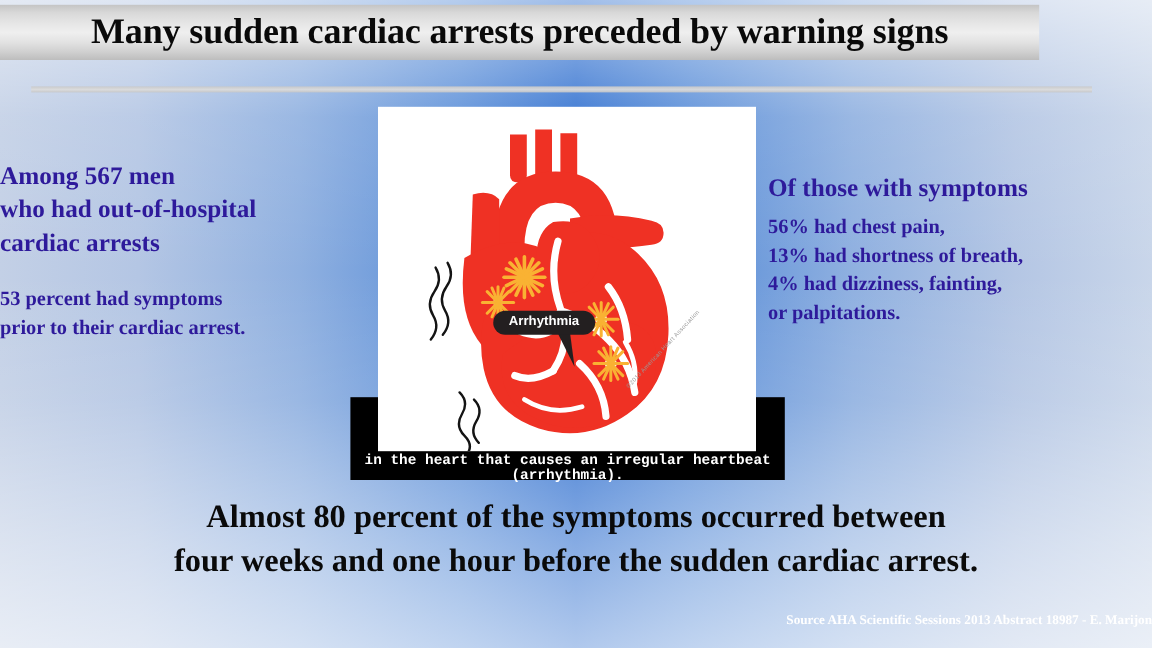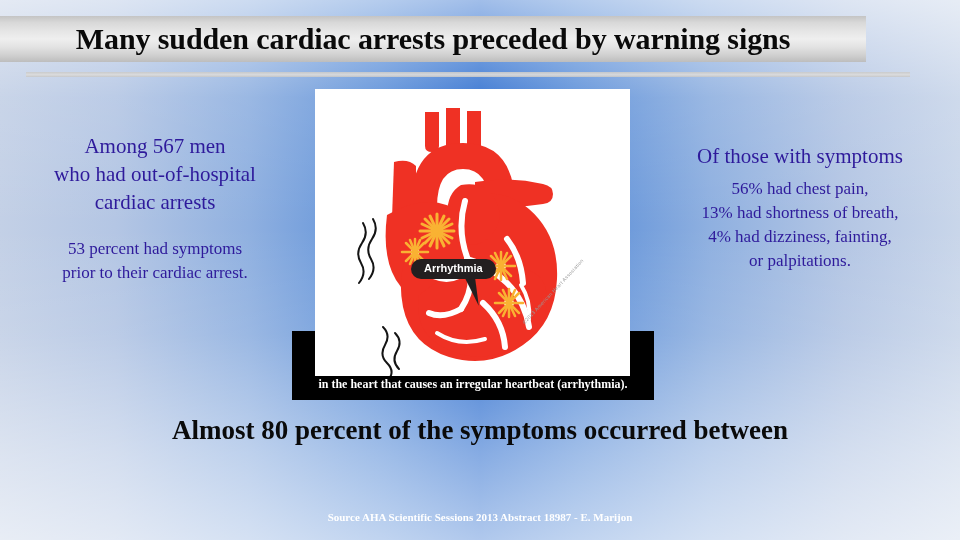--- a/index.html
+++ b/index.html
@@ -35,21 +35,21 @@
         #5a8ed8 60%,
         #8fb0e0 74%,
         #b4c6e4 88%,
         #c9d6ea 100%);
   }
 
   
   #title-bar {
     position: absolute;
     left: 0;
-    top: 16px;
+    top: 4px;
     width: 866px;
     height: 46px;
     background:
       linear-gradient(to bottom,
         #c4c4c4 0%,
         #d8d8d8 14%,
         #e6e6e6 34%,
         #efefef 50%,
         #e2e2e2 68%,
         #cfcfcf 86%,
@@ -74,24 +74,23 @@
     top: 72px;
     width: 884px;
     height: 5px;
     background: linear-gradient(to bottom, #c9c9c9, #dcdcdc 55%, #c6c6c6);
     opacity: 0.92;
   }
 
   
   .side-block {
     position: absolute;
-    text-align: center;
     color: #2e1a9b;
     font-family: "Liberation Serif", serif;
-    font-weight: normal;
+    font-weight: bold;
   }
   #left-block {
     left: 0px;
     top: 133px;
     width: 310px;
   }
   #right-block {
     left: 640px;
     top: 143px;
     width: 320px;
@@ -191,21 +190,21 @@
     font-size: 12px;
     line-height: 1;
     color: #000000;
   }
   #caption-line-2 {
     position: absolute;
     left: 292px;
     top: 378px;
     width: 362px;
     text-align: center;
-    font-family: Liberation Serif, serif;
+    font-family: Liberation Mono, monospace;
     font-weight: bold;
     font-size: 12px;
     line-height: 1;
     color: #ffffff;
   }
 
   
   #bottom-headline {
     position: absolute;
     left: 0;
@@ -219,21 +218,21 @@
     color: #0a0a0a;
   }
   #bottom-headline .ln { display: block; }
 
   
   #source-line {
     position: absolute;
     left: 0;
     top: 512px;
     width: 960px;
-    text-align: center;
+    text-align: right;
     font-family: "Liberation Serif", serif;
     font-weight: bold;
     font-size: 11px;
     line-height: 1;
     color: #ffffff;
   }
 </style>
 </head>
 <body>
 
@@ -365,17 +364,18 @@
 
     <div id="arrhythmia-tail"></div>
     <div id="arrhythmia-callout">Arrhythmia</div>
     <div id="watermark">©2013 American Heart Association</div>
   </div>
 
   <div id="caption-line-2">in the heart that causes an irregular heartbeat (arrhythmia).</div>
 
   <div id="bottom-headline">
     <span class="ln">Almost 80 percent of the symptoms occurred between</span>
+    <span class="ln">four weeks and one hour before the sudden cardiac arrest.</span>
   </div>
 
   <div id="source-line">Source AHA Scientific Sessions 2013 Abstract 18987 - E. Marijon</div>
 
 </div>
 
 </body></html>

